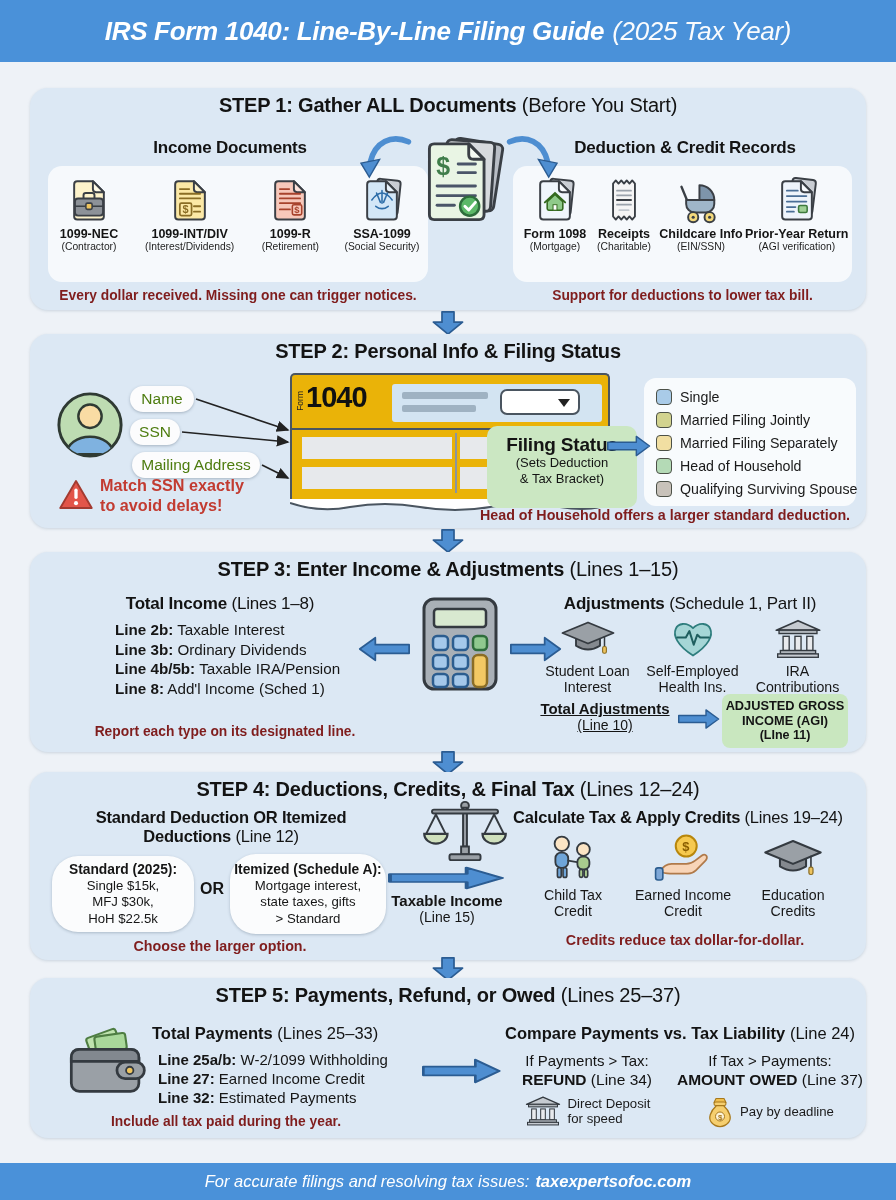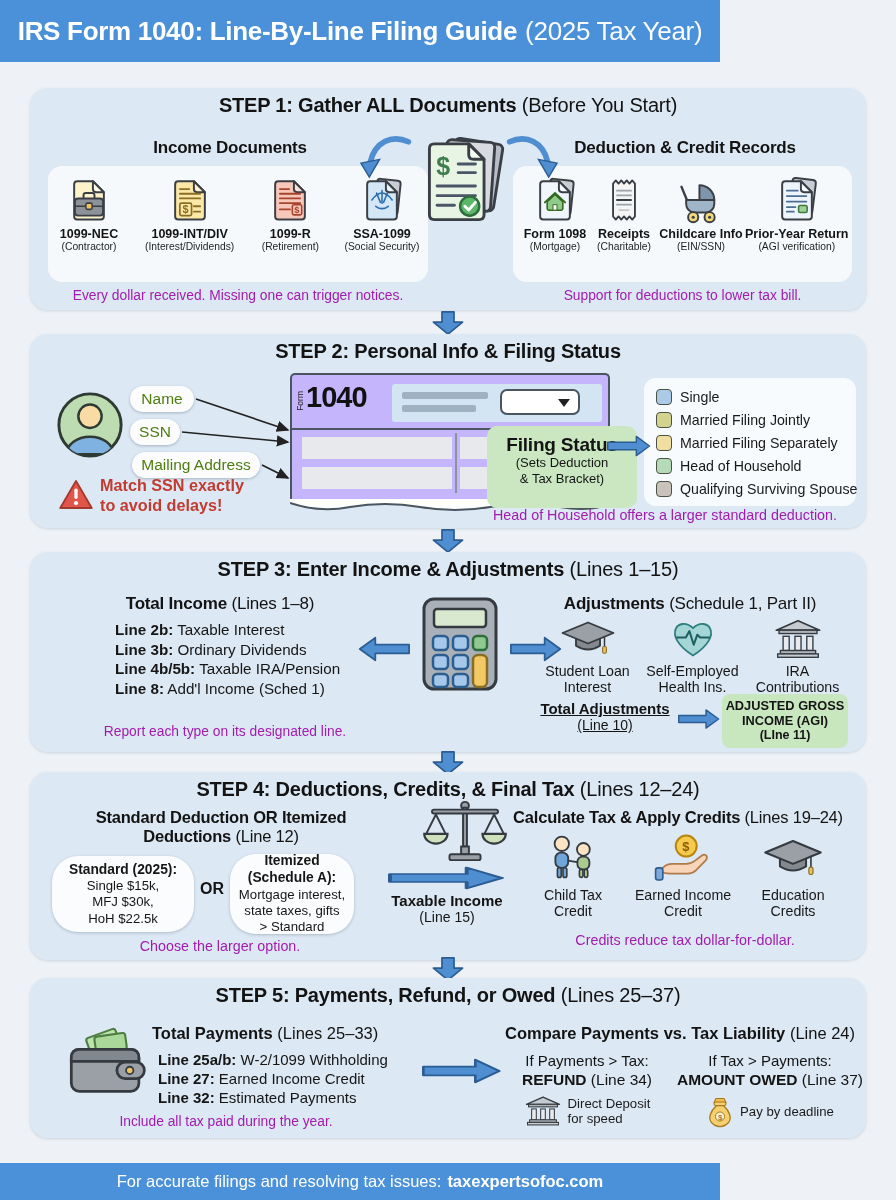--- a/index.html
+++ b/index.html
@@ -1,38 +1,38 @@
 <!DOCTYPE html>
 <html><head>
 <meta charset="utf-8">
 <style>
   html,body{margin:0;padding:0;}
   body{width:896px;height:1200px;background:#eef2f7;font-family:"Liberation Sans","DejaVu Sans",sans-serif;}
   .canvas{position:relative;width:896px;height:1200px;overflow:hidden;background:#eef2f7;}
-  .band{position:absolute;left:0;width:720px;background:#4a91d9;color:#fff;display:flex;align-items:center;justify-content:center;}
+  .band{position:absolute;left:0;width:896px;background:#4a91d9;color:#fff;display:flex;align-items:center;justify-content:center;font-style:italic;}
   .topbar{top:0;height:62px;font-size:26px;letter-spacing:-0.3px;}
   .topbar .b{font-weight:bold;margin-right:8px;}
   .topbar .l{font-weight:normal;opacity:.97;}
   .botbar{top:1163px;height:37px;font-size:16.5px;}
   .botbar .b{font-weight:bold;margin-left:6px;}
   .card{position:absolute;left:30px;width:836px;background:#dce8f4;border-radius:18px;box-shadow:0 1px 3px rgba(110,135,160,.28);}
   .step-title{position:absolute;top:6px;left:0;width:100%;text-align:center;font-size:20px;font-weight:bold;color:#131313;letter-spacing:-0.2px;}
   .step-title .l{font-weight:normal;}
   .h2{position:absolute;text-align:center;font-size:17px;font-weight:bold;color:#131313;letter-spacing:-0.2px;}
   .h2 .l{font-weight:normal;}
   .panel{position:absolute;background:rgba(255,255,255,.74);border-radius:14px;display:flex;justify-content:space-between;align-items:flex-start;padding:9px 6px;box-sizing:border-box;}
   .doc-item{text-align:center;}
   .doc-item svg{display:block;margin:0 auto;}
   .doc-item .nm{font-size:12.5px;font-weight:bold;margin-top:2px;white-space:nowrap;color:#141414;}
   .doc-item .sb{font-size:10.3px;color:#1e1e1e;white-space:nowrap;}
-  .caption{position:absolute;text-align:center;font-size:13.8px;color:#a21caf;}
+  .caption{position:absolute;text-align:center;font-size:13.8px;color:#7f1d1d;font-weight:bold;}
   .abs{position:absolute;}
   .pill{position:absolute;background:#fcfcfd;border-radius:15px;display:flex;align-items:center;justify-content:center;font-size:15.5px;color:#4d7c0f;box-shadow:0 1px 3px rgba(60,80,100,.35);}
   .warn-text{position:absolute;font-weight:bold;color:#c23b31;font-size:16.2px;line-height:1.22;}
-  .form-card{position:absolute;background:#c4b5fd;border:2px solid #4a5560;border-bottom:none;border-radius:5px 5px 0 0;box-sizing:border-box;}
+  .form-card{position:absolute;background:#eab308;border:2px solid #4a5560;border-bottom:none;border-radius:5px 5px 0 0;box-sizing:border-box;}
   .fbar{position:absolute;background:#9fb2c2;border-radius:2px;}
   .gbox{position:absolute;background:#cbe7c2;border-radius:10px;text-align:center;color:#141414;}
   .gbox .t{font-size:19px;font-weight:bold;line-height:1.05;margin-top:9px;letter-spacing:-0.2px;}
   .gbox .s{font-size:13px;line-height:1.2;}
   .status-panel{position:absolute;background:rgba(255,255,255,.8);border-radius:12px;box-sizing:border-box;padding:11px 6px 9px 12px;display:flex;flex-direction:column;justify-content:space-between;}
   .srow{display:flex;align-items:center;gap:8px;}
   .cb{width:16px;height:16px;border-radius:4px;border:1.8px solid #4c5148;box-sizing:border-box;flex:0 0 auto;}
   .srow .lb{font-size:14.2px;color:#191919;white-space:nowrap;}
   .line-item{font-size:15.2px;color:#161616;line-height:19.5px;white-space:nowrap;}
   .adj-row{position:absolute;display:flex;}
@@ -559,21 +559,21 @@
       <div><span class="b">Deductions</span> <span class="l">(Line 12)</span></div>
     </div>
 
     <div class="rounded-opt" style="left:22px;top:84px;width:142px;height:76px;">
       <div class="t">Standard (2025):</div>
       <div>Single $15k,</div>
       <div>MFJ $30k,</div>
       <div>HoH $22.5k</div>
     </div>
     <div class="abs" style="left:164px;top:108px;width:36px;text-align:center;font-weight:bold;font-size:16px;color:#141414;">OR</div>
-    <div class="rounded-opt" style="left:200px;top:82px;width:124px;height:80px;">
+    <div class="rounded-opt" style="left:200px;top:82px;width:156px;height:80px;">
       <div class="t">Itemized (Schedule A):</div>
       <div>Mortgage interest,</div>
       <div>state taxes, gifts</div>
       <div>&gt; Standard</div>
     </div>
     <div class="caption" style="left:40px;top:166px;width:300px;font-size:14.3px;">Choose the larger option.</div>
 
     <svg class="abs" style="left:390px;top:26px;" width="90" height="66">
         <use href="#i-scale"></use>
       </svg>

